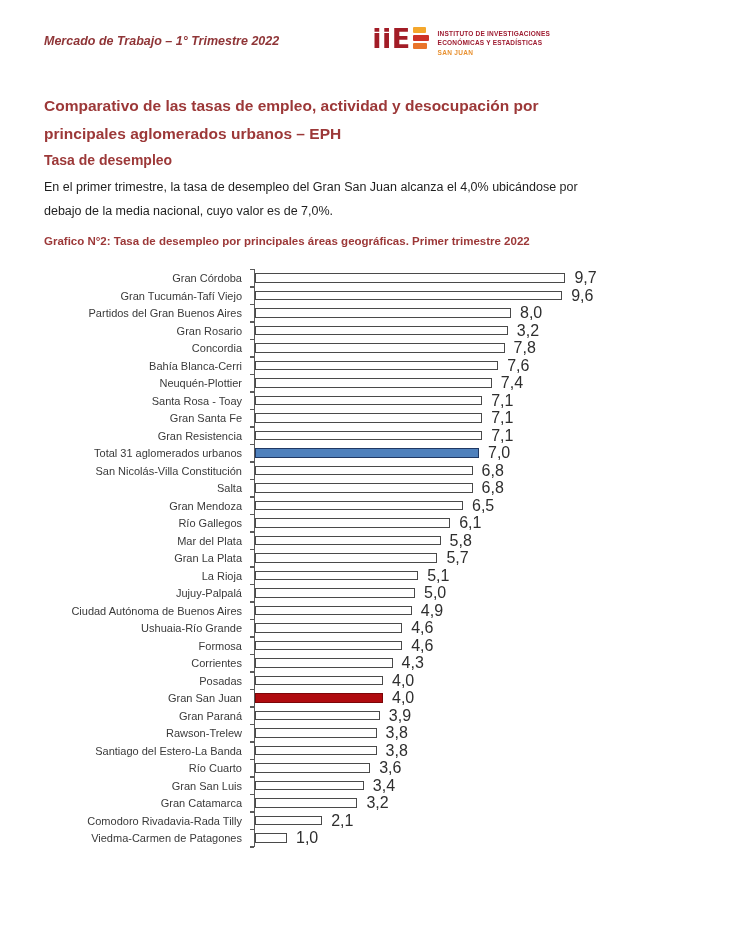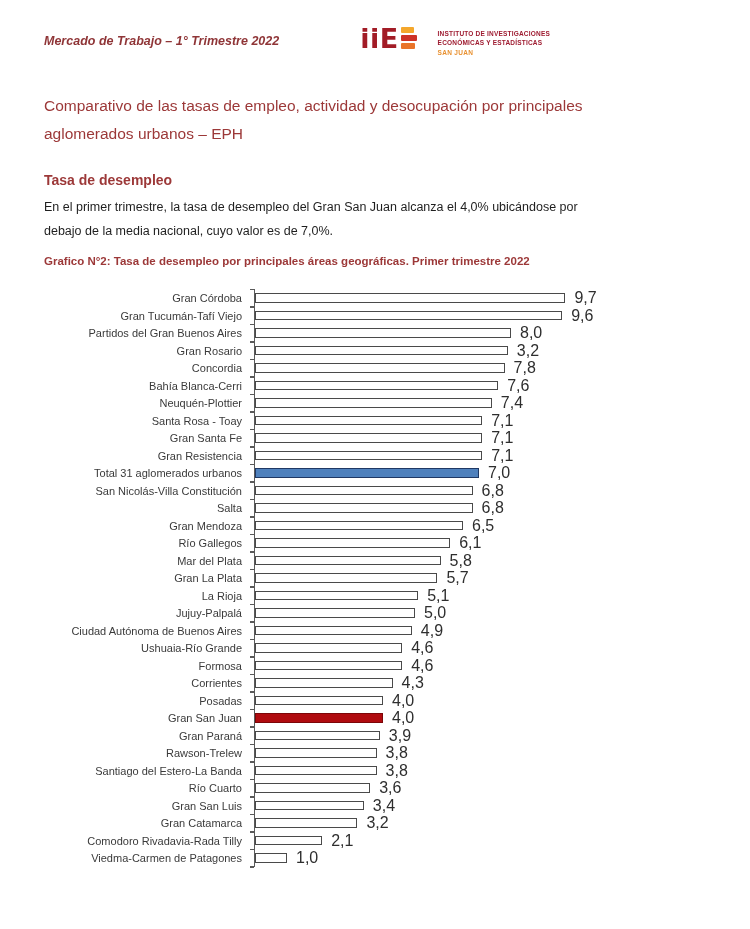--- a/index.html
+++ b/index.html
@@ -3,35 +3,35 @@
 <meta charset="utf-8">
 <style>
   * { margin:0; padding:0; box-sizing:border-box; }
   html,body { width:750px; height:929px; background:#ffffff;
     font-family:"Liberation Sans","DejaVu Sans",sans-serif; color:#262626; overflow:hidden; }
   .page { padding:26px 44px 0 44px; width:658px; height:929px; position:relative; }
 
   
   .hdr { display:flex; justify-content:space-between; align-items:flex-start; }
   .hdr-title { font-size:12.5px; font-weight:bold; font-style:italic; color:#8f3537; padding-top:8px; }
-  .logo { display:flex; align-items:flex-start; gap:21px; margin-right:64px; margin-top:0; }
+  .logo { display:flex; align-items:flex-start; gap:9px; margin-right:64px; margin-top:0; }
   .logo-glyph { display:flex; align-items:flex-end; gap:2px; }
   .logo-letters { font-size:27px; font-weight:800; color:#a21c26; letter-spacing:0.5px; line-height:0.95; font-family:"DejaVu Sans",sans-serif; }
   .logo-bars { display:flex; flex-direction:column; gap:2px; padding-bottom:3px; }
   .logo-bars .b { height:6px; border-radius:1px; }
   .b1 { width:13px; background:#f4a72c; }
   .b2 { width:16px; background:#cd3227; }
   .b3 { width:14px; background:#e9742a; }
   .logo-text { padding-top:4px; }
   .logo-org { font-size:6.5px; font-weight:bold; color:#9e1b30; letter-spacing:0.2px; line-height:1.35; }
   .logo-loc { font-size:6.5px; font-weight:bold; color:#e8902f; letter-spacing:0.3px; margin-top:1px; }
 
   
-  .title { margin-top:36px; font-size:15.5px; font-weight:normal; color:#9c3838; line-height:1.82; max-width:640px; }
-  .section-h { margin-top:24px; font-size:14px; font-weight:bold; color:#9c3838; }
+  .title { margin-top:36px; font-size:15.5px; font-weight:bold; color:#9c3838; line-height:1.82; max-width:640px; }
+  .section-h { margin-top:4px; font-size:14px; font-weight:bold; color:#9c3838; }
   .para { margin-top:8px; font-size:12.5px; line-height:1.9; color:#1f1f1f; max-width:660px; }
   .caption { margin-top:12px; font-size:11.5px; font-weight:bold; color:#9c3838; }
 
   
   .chart { margin-top:22px; }
   .crow { display:flex; height:17.5px; align-items:center; }
   .clabel { width:210px; padding-right:12px; text-align:right; font-size:11px; color:#3a3a3a; white-space:nowrap; }
   .cbars { position:relative; align-self:stretch; flex:1; border-left:1.3px solid #5a5a5a; display:flex; align-items:center; }
   .cbars::before { content:""; position:absolute; left:-5.5px; top:-0.6px; width:4.5px; height:1.2px; background:#5a5a5a; }
   .crow.last .cbars::after { content:""; position:absolute; left:-5.5px; bottom:-0.6px; width:4.5px; height:1.2px; background:#5a5a5a; }

